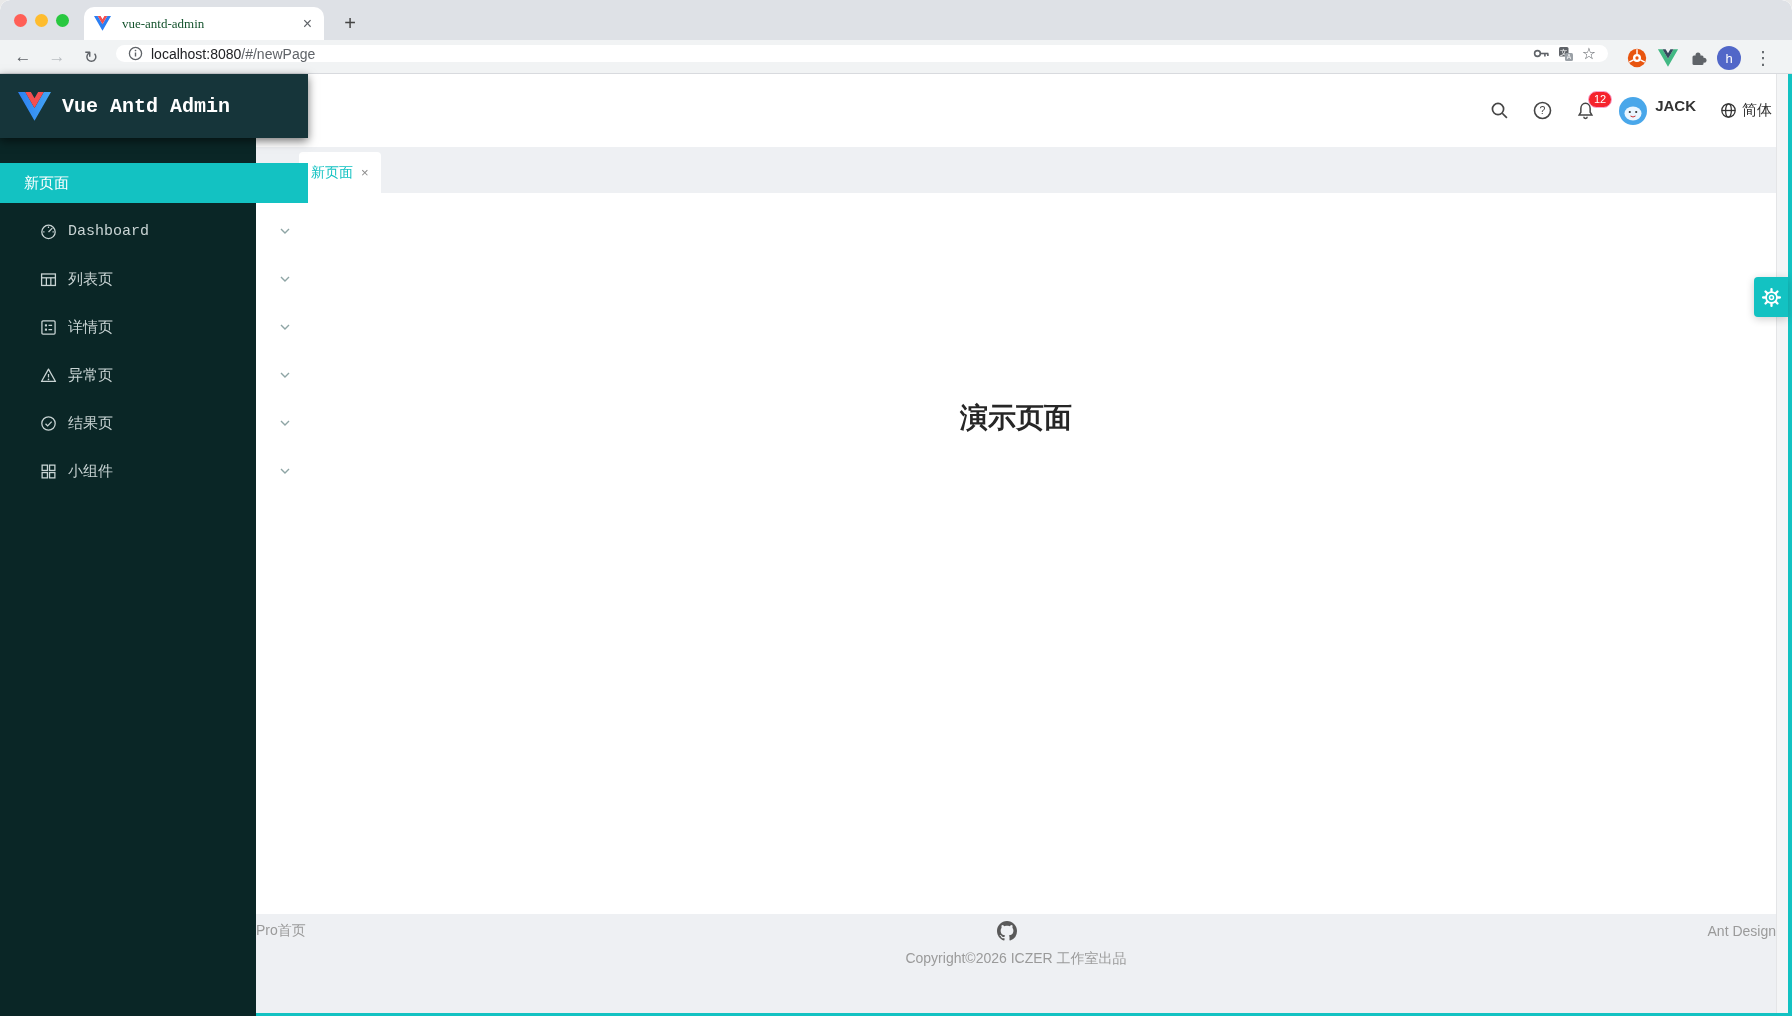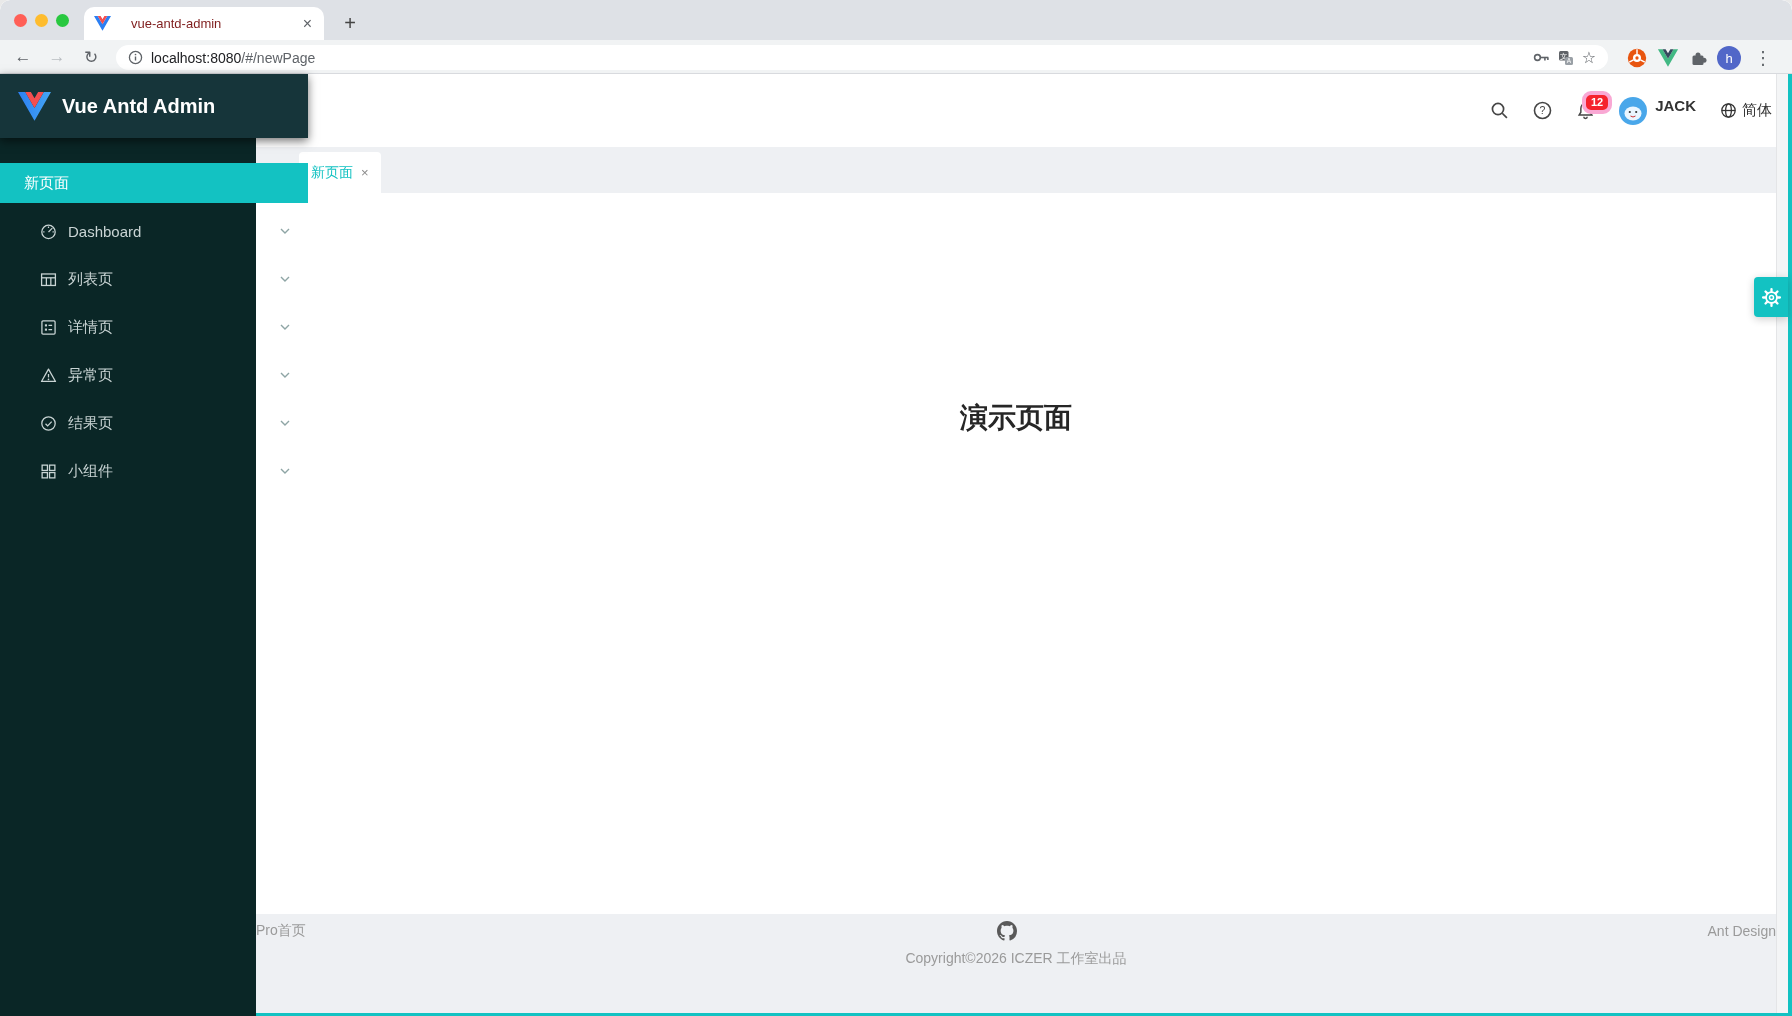--- a/index.html
+++ b/index.html
@@ -6,55 +6,55 @@
   *{box-sizing:border-box;}
   .window{position:relative;width:1792px;height:1016px;background:#fff;overflow:hidden;
           font-family:"Liberation Sans","DejaVu Sans",sans-serif;border-radius:10px 10px 0 0;}
 
   
   .tabstrip{position:absolute;left:0;top:0;right:0;height:40px;background:#dee1e6;border-radius:10px 10px 0 0;}
   .lights{position:absolute;left:14px;top:14px;display:flex;gap:8px;}
   .light{width:13px;height:13px;border-radius:50%;}
   .tab{position:absolute;left:84px;top:7px;width:240px;height:33px;background:#fff;
        border-radius:10px 10px 0 0;display:flex;align-items:center;padding:0 10px;}
-  .tab-title{font-size:13px;color:#7f1d1d;margin-left:20px;flex:1;white-space:nowrap;overflow:hidden;}
+  .tab-title{font-size:13px;color:#14532d;margin-left:11px;flex:1;white-space:nowrap;overflow:hidden;font-family:Liberation Serif, serif;}
   .icon-btn{display:flex;align-items:center;justify-content:center;color:#5f6368;}
   .tab-close{font-size:16px;color:#5f6368;padding:0 2px;}
   .newtab{position:absolute;left:336px;top:9px;width:28px;height:28px;font-size:20px;color:#444;
           display:flex;align-items:center;justify-content:center;}
   .toolbar{position:absolute;left:0;top:40px;right:0;height:34px;background:#f1f3f4;border-bottom:1px solid #d8dade;}
   .nav-ic{position:absolute;top:44px;height:26px;width:26px;display:flex;align-items:center;justify-content:center;
           font-size:17px;color:#5f6368;}
-  .omnibox{position:absolute;left:116px;top:45px;width:1492px;height:25px;background:#fff;border-radius:13px;
+  .omnibox{position:absolute;left:116px;top:45px;width:1492px;height:17px;background:#fff;border-radius:13px;
            display:flex;align-items:center;padding:0 12px;gap:8px;}
   .url{font-size:14px;color:#202124;white-space:nowrap;}
   .url .path{color:#5f6368;}
   .omni-spacer{flex:1;}
   .ext{position:absolute;top:45px;width:26px;height:26px;display:flex;align-items:center;justify-content:center;}
   .chrome-avatar{width:24px;height:24px;border-radius:50%;background:#5167c8;color:#fff;font-size:13px;
                  display:flex;align-items:center;justify-content:center;}
 
   
-  .sidebar{position:absolute;left:0;top:74px;width:308px;bottom:0;background:#0a2626;}
+  .sidebar{position:absolute;left:0;top:74px;width:308px;bottom:0;background:#0a2626;font-family:Liberation Mono, monospace;}
   .logo-bar{height:64px;background:#16353a;display:flex;align-items:center;padding-left:18px;
             box-shadow:0 3px 9px rgba(0,0,0,.55);position:relative;z-index:2;}
   .logo-title{color:#fff;font-size:20px;font-weight:bold;margin-left:11px;}
   .menu{padding-top:25px;position:relative;z-index:1;}
   .mi-selected{height:40px;background:#13c2c2;color:#fff;font-size:15px;display:flex;align-items:center;padding-left:24px;}
   .mi{height:40px;margin-top:8px;display:flex;align-items:center;padding:0 18px 0 40px;color:#c9d4d4;font-size:15px;}
   .mi .lbl{margin-left:11px;flex:1;}
   .mi svg.ic{flex:0 0 auto;}
 
   
   .app-header{position:absolute;left:256px;top:74px;right:0;height:73px;background:#fff;}
   .collapse-btn{position:absolute;left:26px;top:25px;width:24px;height:24px;}
   .hdr-right{position:absolute;right:20px;top:0;height:73px;display:flex;align-items:center;gap:24px;}
   .bell-wrap{position:relative;}
   .badge{position:absolute;top:-10px;right:-17px;background:#f5222d;color:#fff;font-size:11px;line-height:13px;
-         padding:1px 5px;border-radius:9px;border:4px solid #f9a8d4;font-weight:bold;}
+         padding:1px 5px;border-radius:9px;border:1px solid #f9a8d4;font-weight:normal;}
   .user{display:flex;align-items:flex-start;gap:8px;}
   .user-name{font-size:15px;font-weight:bold;color:#333;}
   .lang{display:flex;align-items:center;gap:5px;font-size:15px;color:#333;}
 
   
   .main-bg{position:absolute;left:256px;top:147px;right:0;bottom:0;background:#eef0f3;}
   .chip{position:absolute;left:43px;top:5px;height:41px;background:#fff;border-radius:4px 4px 0 0;
         display:flex;align-items:center;padding:0 12px;gap:8px;}
   .chip-label{color:#13c2c2;font-size:14px;}
   .chip-close{color:#8a8a8a;font-size:13px;}

